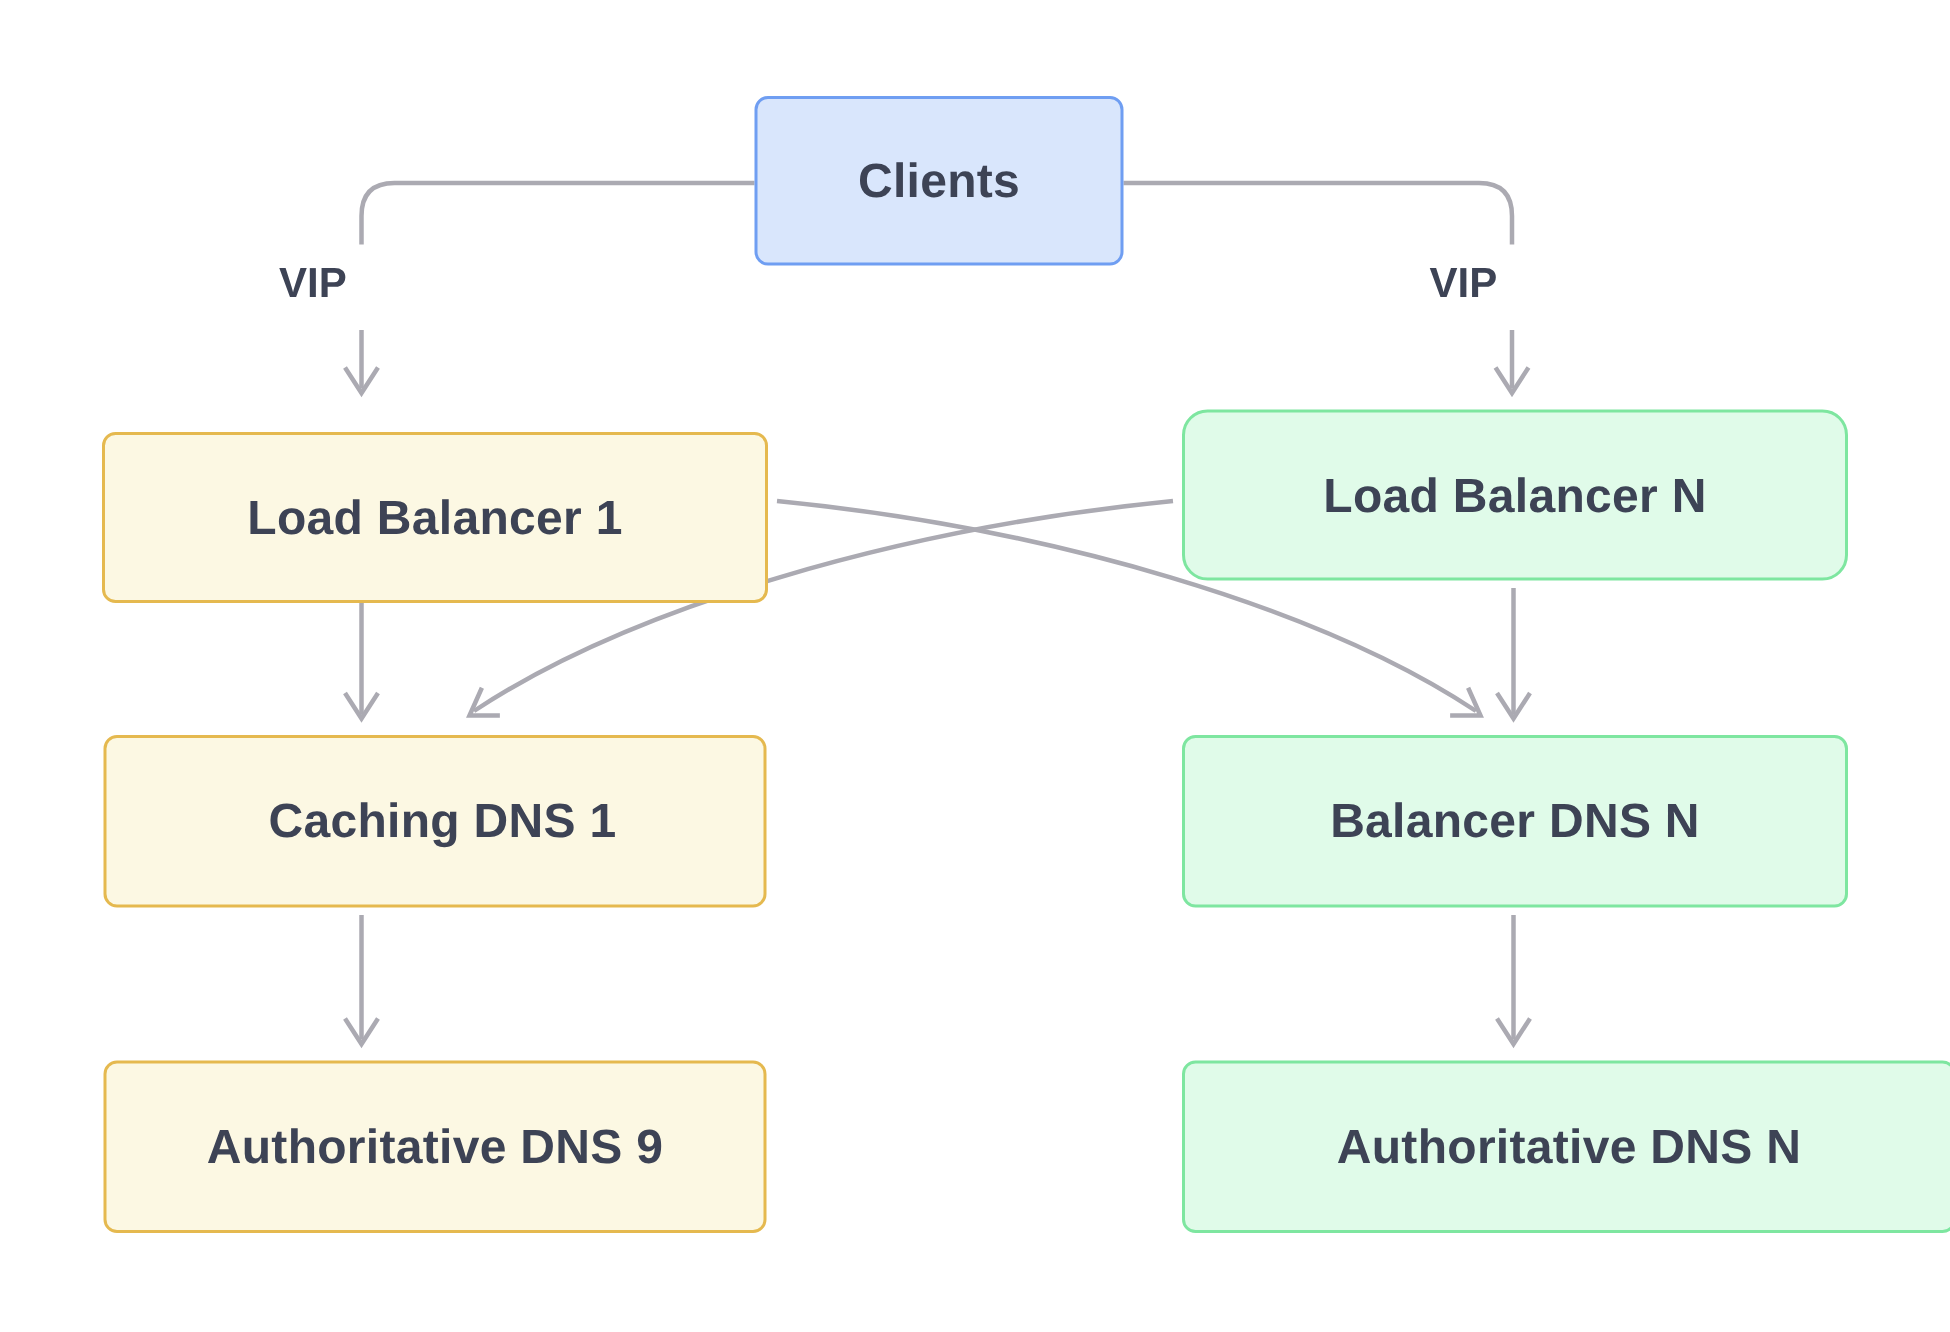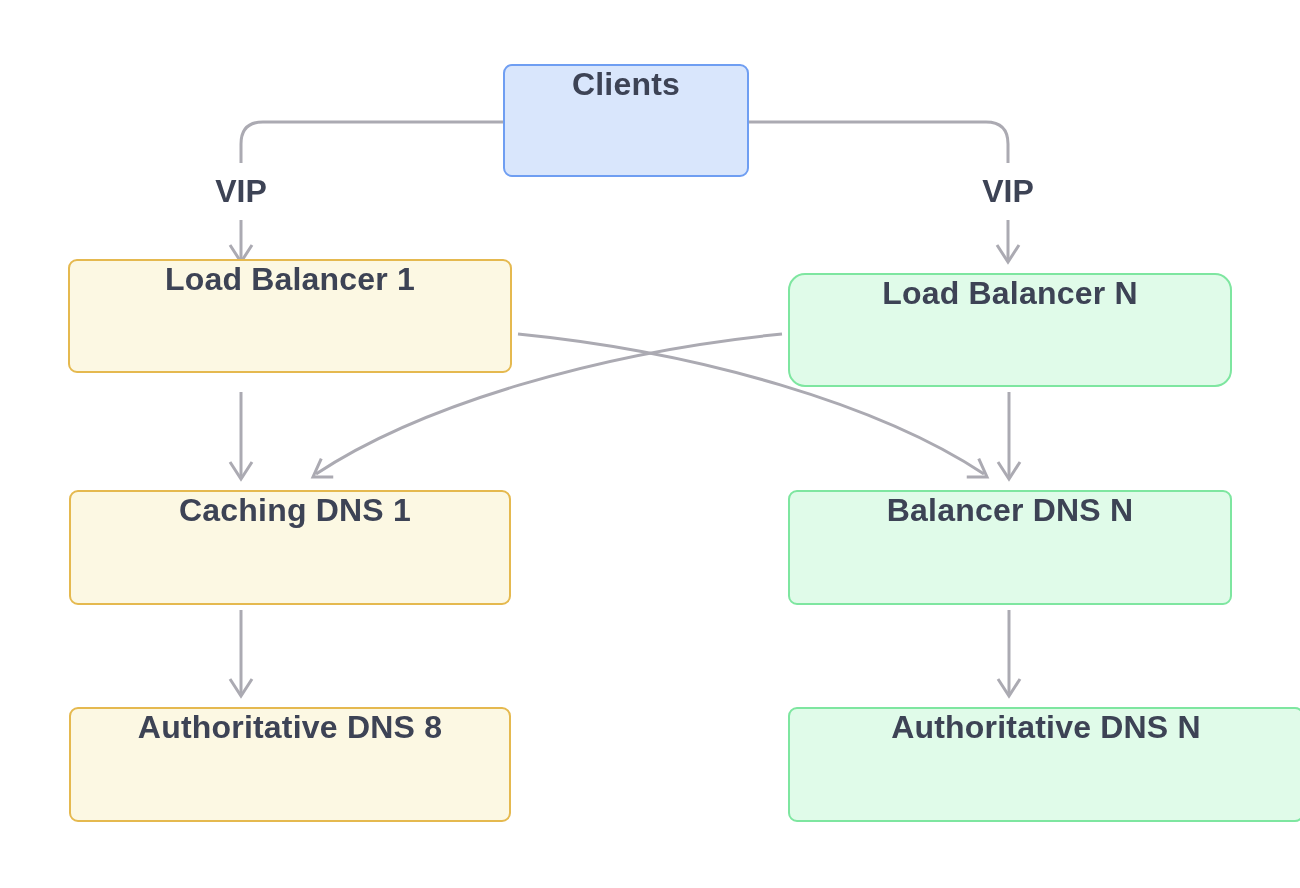--- a/index.html
+++ b/index.html
@@ -29,36 +29,36 @@
     stroke-width: 3;
     stroke-linecap: butt;
     stroke-linejoin: miter;
   }
   .node {
     position: absolute;
     box-sizing: border-box;
     border: 2px solid;
     border-radius: 9px;
     display: flex;
-    align-items: flex-start;
+    align-items: center;
     justify-content: center;
     font-weight: bold;
     font-size: 32px;
     letter-spacing: 0.2px;
     color: var(--text, #3d4355);
   }
   .node.blue   { background: var(--blue-fill, #d9e6fc);   border-color: var(--blue-border, #6f9ef2); }
   .node.yellow { background: var(--yellow-fill, #fcf8e3); border-color: var(--yellow-border, #e5b94f); }
   .node.green  { background: var(--green-fill, #e0fbe9);  border-color: var(--green-border, #7ee6a0); }
   .edge-label {
     position: absolute;
     width: 110px;
-    text-align: center;
+    text-align: left;
     font-weight: bold;
-    font-size: 32px;
+    font-size: 28px;
     color: var(--text, #3d4355);
     background: var(--background, #ffffff);
   }
 </style>
 </head>
 <body>
 
 <div class="canvas" style="--background: #ffffff; --text: #3d4355; --edge: #abaab2; --blue-fill: #d9e6fc; --blue-border: #6f9ef2; --yellow-fill: #fcf8e3; --yellow-border: #e5b94f; --green-fill: #e0fbe9; --green-border: #7ee6a0;">
 
   <svg class="edges-layer" viewBox="0 0 1300 888" xmlns="http://www.w3.org/2000/svg">
@@ -90,37 +90,37 @@
     <path d="M -17 -11 L 0 0 L -17 11" transform="translate(1009,696) rotate(90)"></path>
   </svg>
 
   <div class="edge-label" style="left:186px; top:173px;">VIP</div>
   <div class="edge-label" style="left:953px; top:173px;">VIP</div>
 
   <div class="node blue" style="left:503px; top:64px; width:246px; height:113px;">
     <span>Clients</span>
   </div>
 
-  <div class="node yellow" style="left:68px; top:259px; width:444px; height:114px;">
+  <div class="node yellow" style="left:68px; top:288px; width:444px; height:114px;">
     <span>Load Balancer 1</span>
   </div>
 
   <div class="node green" style="left:788px; top:273px; width:444px; height:114px;border-radius:17px;">
     <span>Load Balancer N</span>
   </div>
 
   <div class="node yellow" style="left:69px; top:490px; width:442px; height:115px;padding-left:10px;">
     <span>Caching DNS 1</span>
   </div>
 
   <div class="node green" style="left:788px; top:490px; width:444px; height:115px;">
     <span>Balancer DNS N</span>
   </div>
 
   <div class="node yellow" style="left:69px; top:707px; width:442px; height:115px;">
-    <span>Authoritative DNS 8</span>
+    <span>Authoritative DNS 9</span>
   </div>
 
   <div class="node green" style="left:788px; top:707px; width:516px; height:115px;">
     <span>Authoritative DNS N</span>
   </div>
 
 </div>
 
 </body></html>

